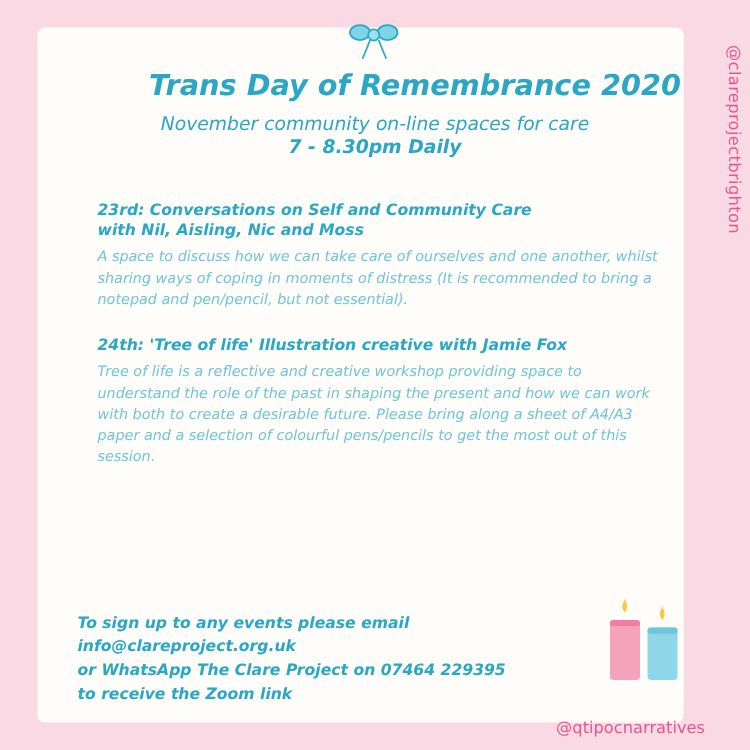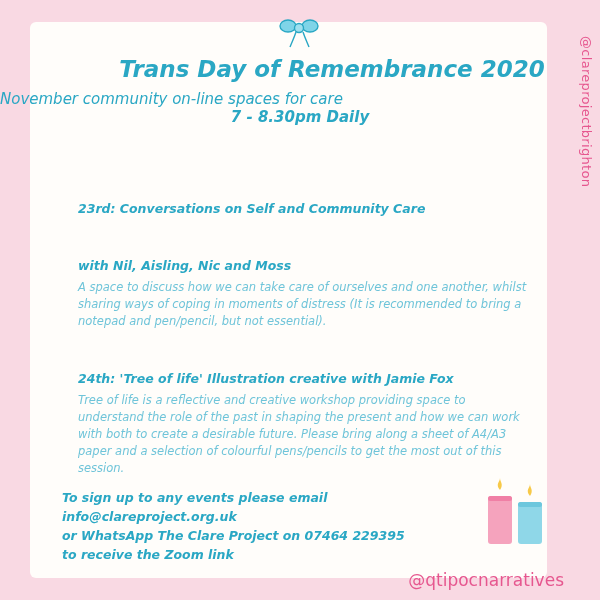--- a/index.html
+++ b/index.html
@@ -57,20 +57,21 @@
     font-weight: bold;
     font-style: italic;
     font-family: "DejaVu Sans", sans-serif;
     padding-left: 32px;
   }
   .subtitle {
     position: absolute;
     top: 90px;
     left: 0;
     width: 100%;
+    text-align: center;
     color: #2aa7c4;
     font-size: 15px;
     font-style: italic;
     font-family: "DejaVu Sans", sans-serif;
   }
   .times {
     position: absolute;
     top: 108px;
     left: 0;
     width: 100%;
@@ -90,21 +91,20 @@
   .session {
     margin-bottom: 20px;
   }
   .sess-heading {
     color: #2aa7c4;
     font-size: 12.5px;
     font-weight: bold;
     font-style: italic;
     line-height: 16px;
     font-family: "DejaVu Sans", sans-serif;
-    margin-top: 41px;
   }
   .sess-body {
     color: #6fc4d9;
     font-size: 11.5px;
     font-style: italic;
     line-height: 17px;
     margin-top: 5px;
     font-family: "DejaVu Sans", sans-serif;
   }
   .sess-body.tight {
@@ -121,21 +121,21 @@
     font-weight: bold;
     font-style: italic;
     line-height: 19px;
     font-family: "DejaVu Sans", sans-serif;
   }
   .handle-bottom {
     position: absolute;
     right: 36px;
     bottom: 10px;
     color: #e6578f;
-    font-size: 17px;
+    font-size: 13px;
     font-family: "DejaVu Sans", sans-serif;
   }
   .candles {
     position: absolute;
     right: 42px;
     bottom: 52px;
     width: 80px;
     height: 72px;
   }
 </style>

